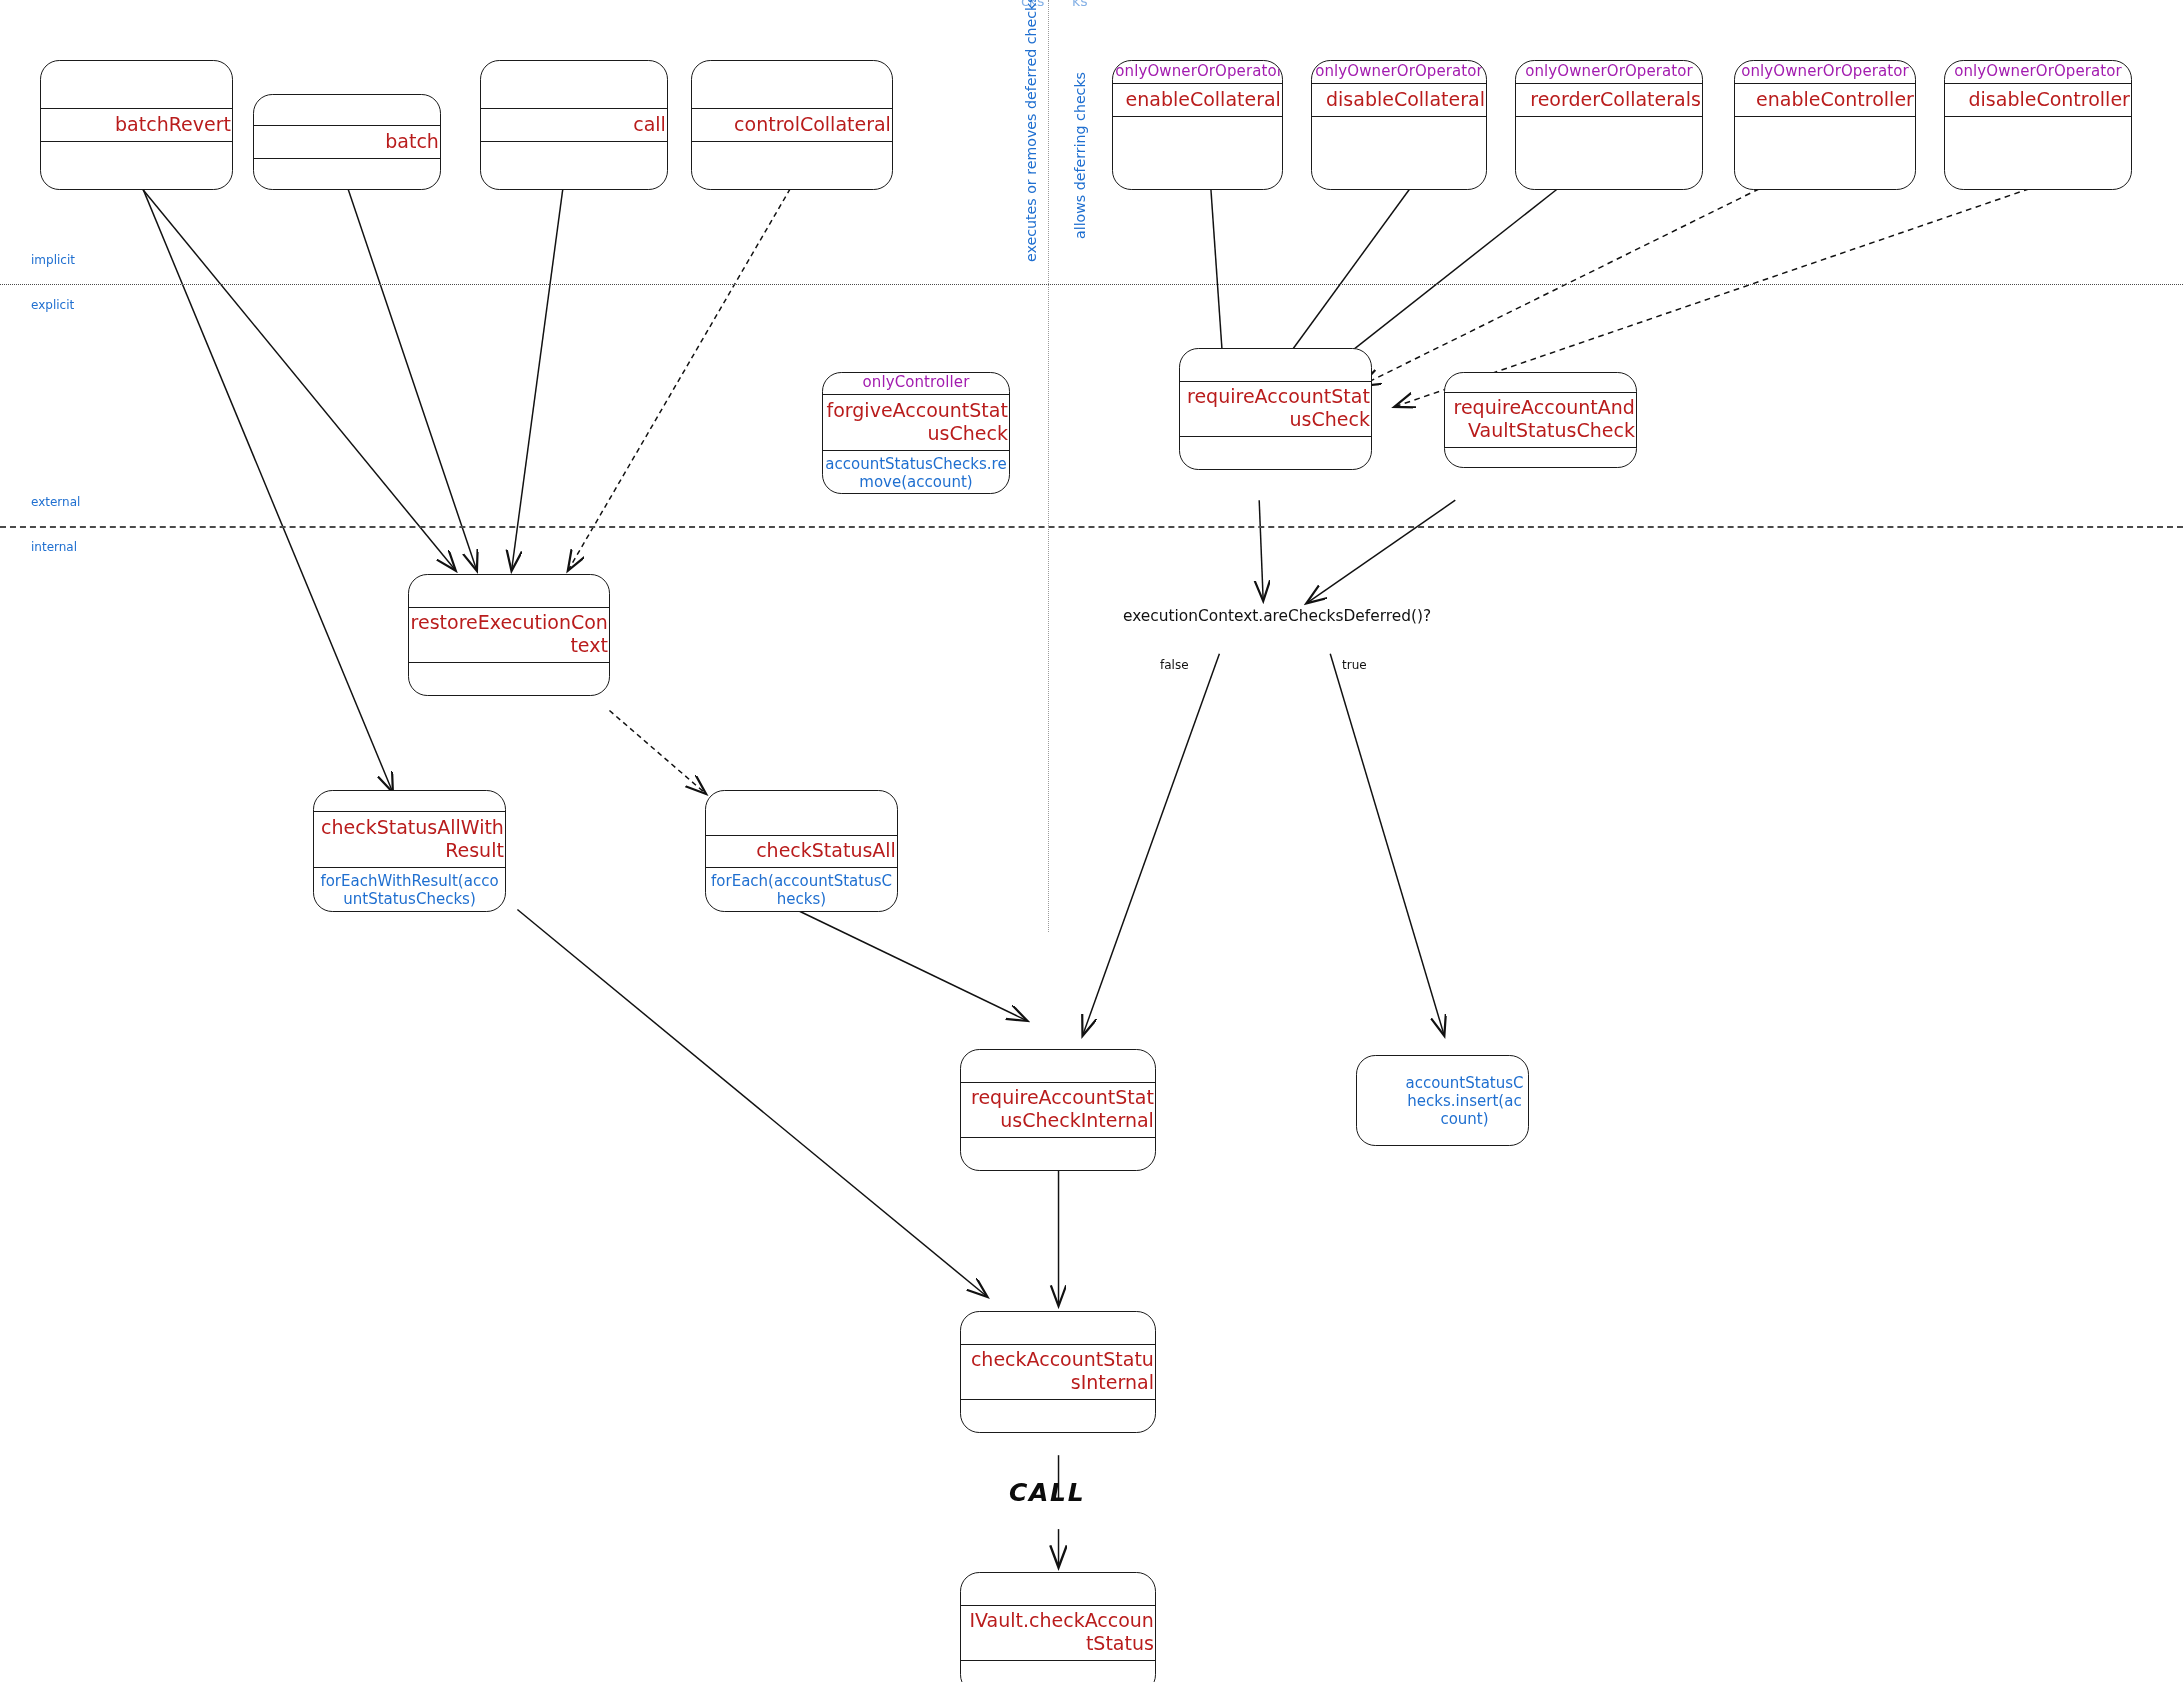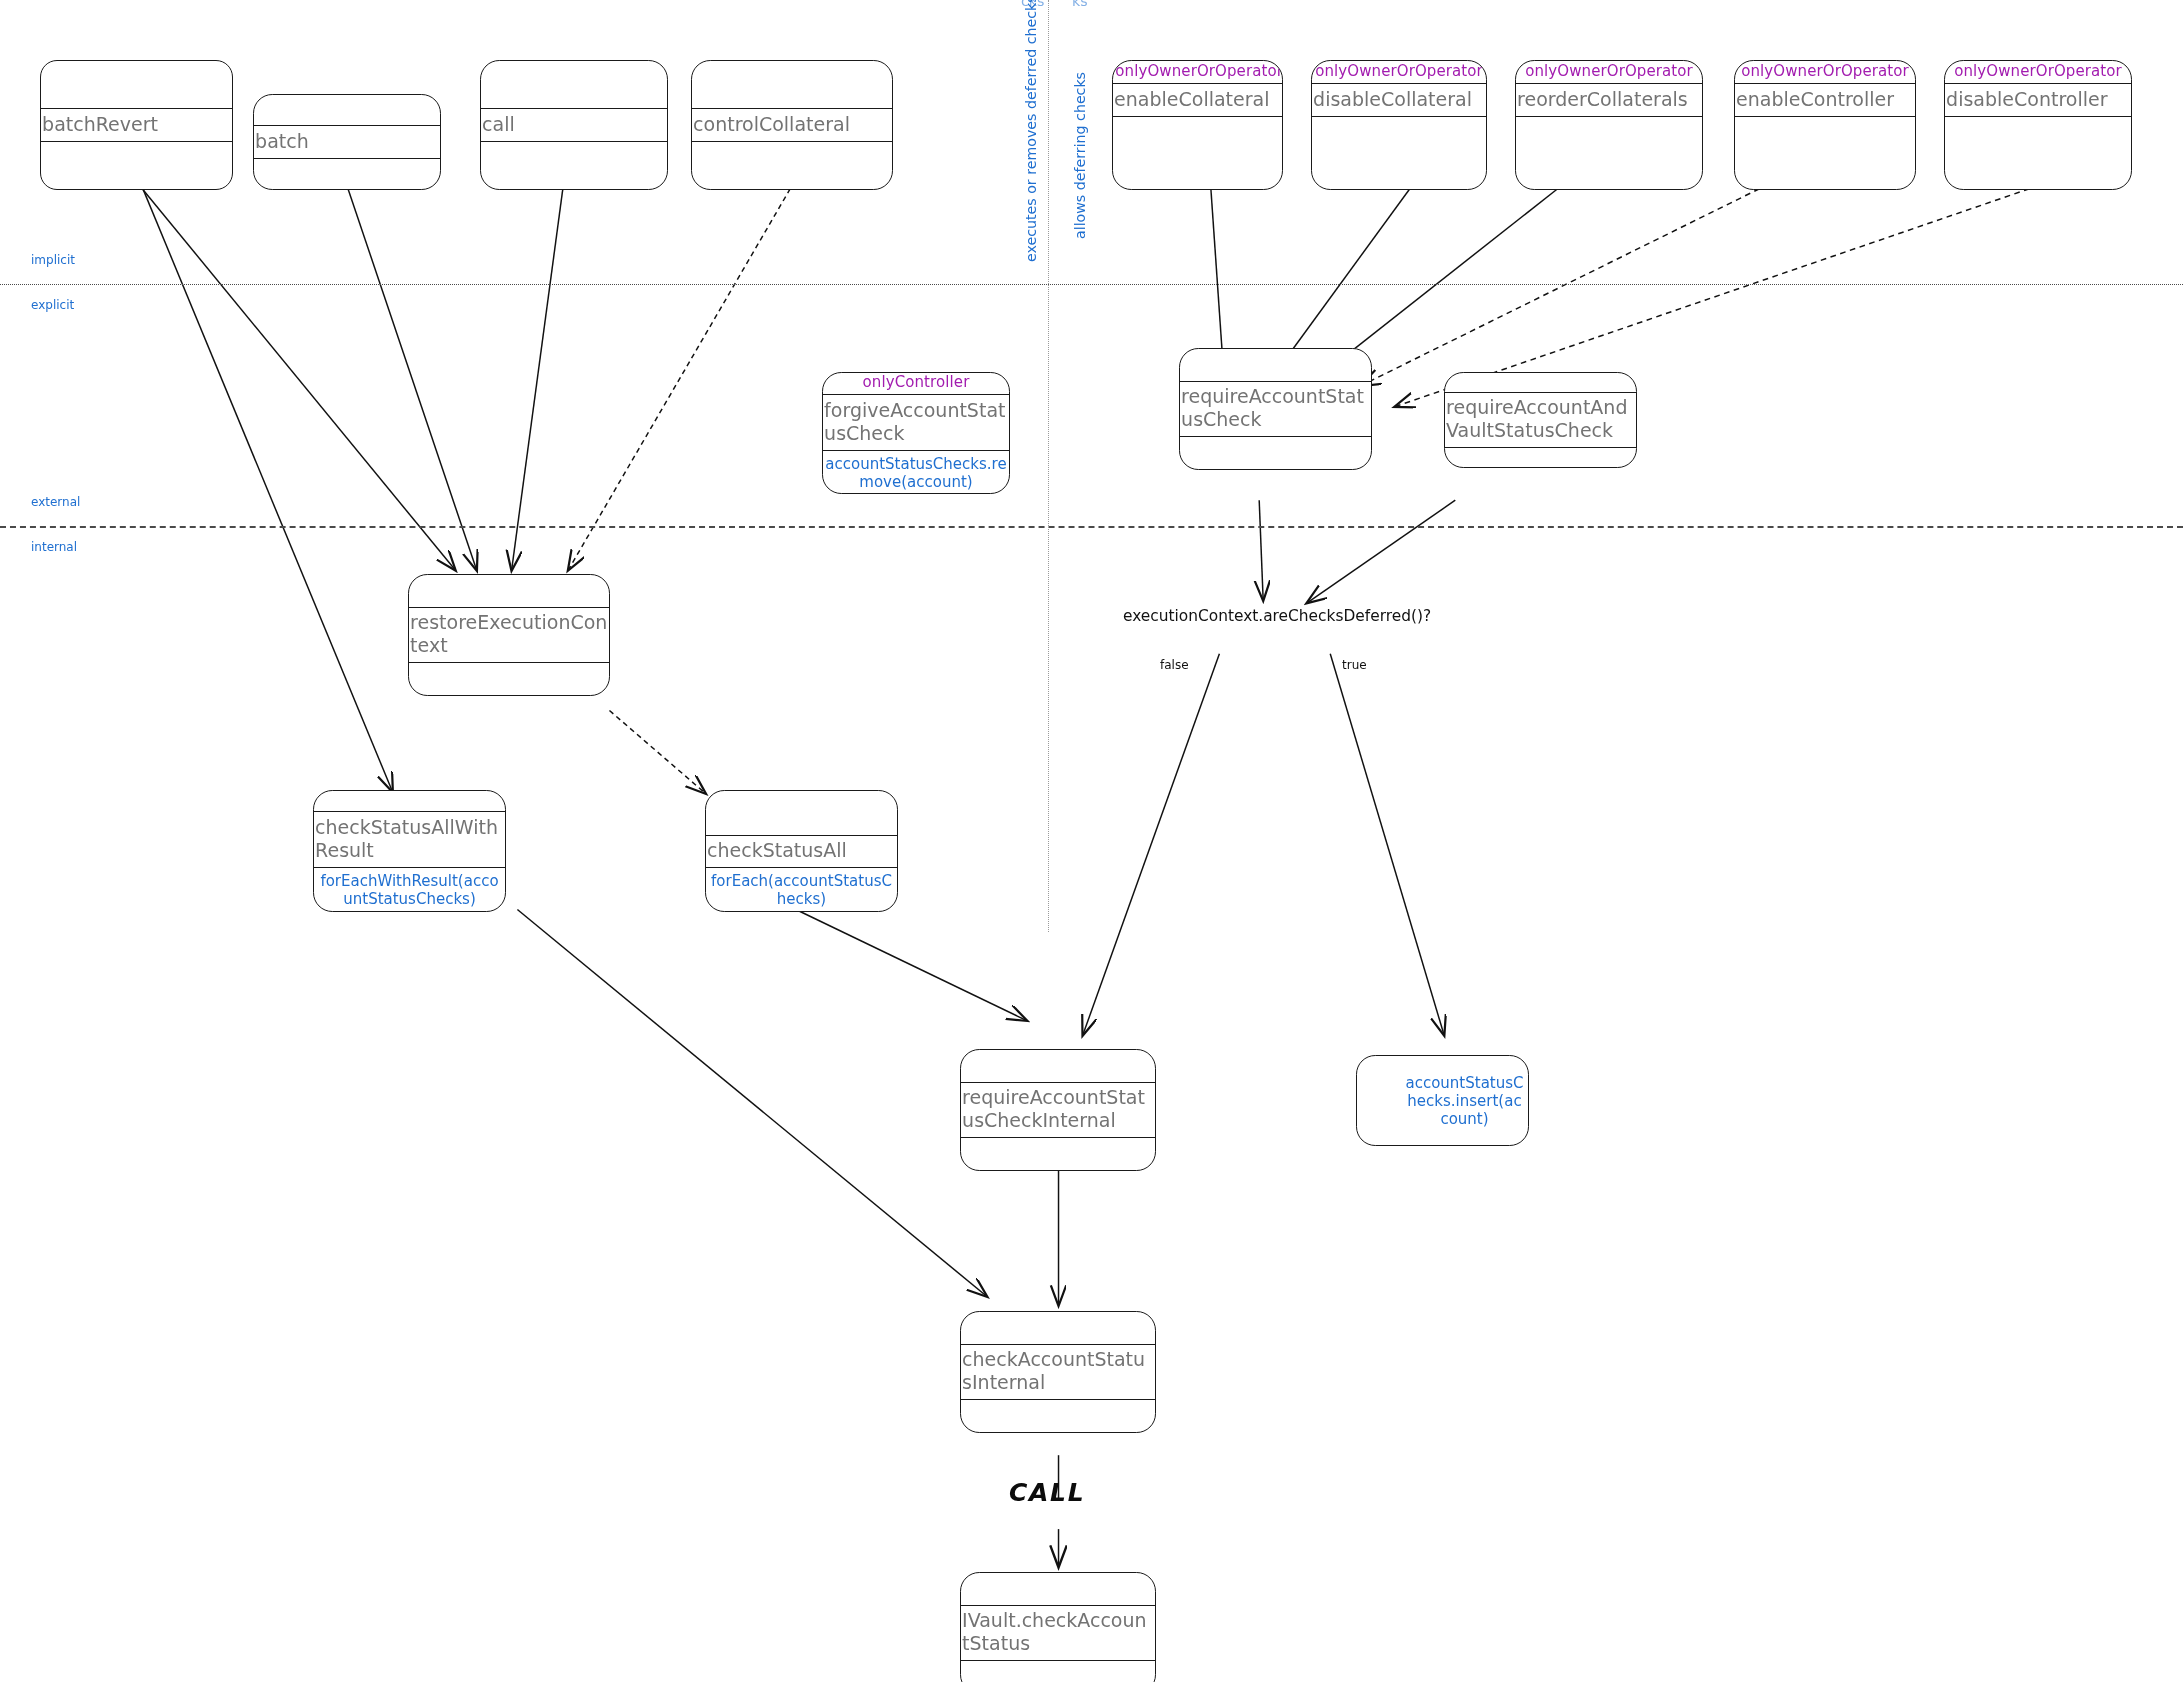--- a/index.html
+++ b/index.html
@@ -49,24 +49,24 @@
     color: #a21caf;
     font-size: 15px;
     text-align: center;
     padding: 1.1px 2.3px 3.4px 2.3px;
     letter-spacing: 0.1px;
     white-space: nowrap;
   }
   .node .title {
     border-top: 1.4px solid #1a1a1a;
     border-bottom: 1.4px solid #1a1a1a;
-    text-align: left;
+    text-align: right;
     font-size: 19px;
     line-height: 1.22;
-    color: #737373;
+    color: #b91c1c;
     padding: 3.4px 1.1px 4.5px 1.1px;
     word-break: break-all;
   }
   .node .body {
     color: #1f6fd0;
     font-size: 15px;
     line-height: 1.2;
     text-align: center;
     padding: 4px 2.3px 3.4px 2.3px;
     word-break: break-word;
@@ -190,21 +190,21 @@
 
       <path d="M910,1600 L1735,2280"></path>
 
       <path d="M1862,2050 L1862,2295"></path>
 
       <path d="M1862,2560 L1862,2640" marker-end="none"></path>
       <path d="M1862,2690 L1862,2755" marker-end="url(#ah2)"></path>
     </g>
   </svg>
 
-  <div class="node" style="left:40px; top:60px; width:193px; height:130px;border-radius:17px;">
+  <div class="node" style="left:40px; top:60px; width:193px; height:130px;">
     <div class="pad"></div>
     <div class="title">batchRevert</div>
     <div class="pad"></div>
   </div>
 
   <div class="node" style="left:253px; top:60px; width:188px; height:96px;margin-top:34px;">
     <div class="pad"></div>
     <div class="title">batch</div>
     <div class="pad"></div>
   </div>

